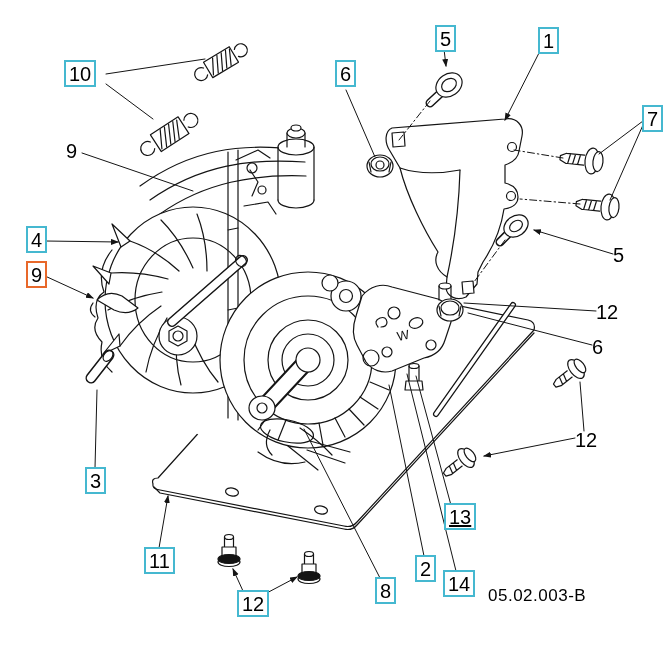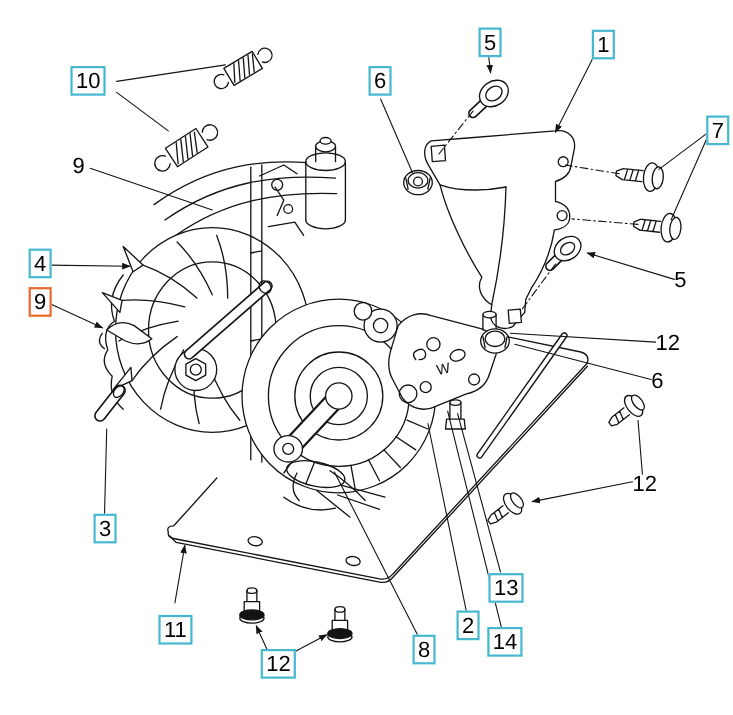--- a/index.html
+++ b/index.html
@@ -284,21 +284,22 @@
 <div class="co boxed hl" style="left:26px;top:261px;">9</div>
 <div class="co boxed" style="left:435px;top:25px;">5</div>
 <div class="co boxed" style="left:335px;top:60px;">6</div>
 <div class="co boxed" style="left:538px;top:27px;">1</div>
 <div class="co boxed" style="left:642px;top:105px;">7</div>
 <div class="co" style="left:613px;top:245px;">5</div>
 <div class="co" style="left:596px;top:302px;">12</div>
 <div class="co" style="left:592px;top:337px;">6</div>
 <div class="co" style="left:575px;top:430px;">12</div>
 <div class="co boxed" style="left:85px;top:467px;">3</div>
-<div class="co boxed" style="left:144px;top:547px;margin-top:12px;">11</div>
+<div class="co boxed" style="left:144px;top:547px;">11</div>
 <div class="co boxed" style="left:237px;top:590px;">12</div>
 <div class="co boxed" style="left:375px;top:577px;">8</div>
 <div class="co boxed" style="left:415px;top:555px;">2</div>
-<div class="co boxed" style="left:444px;top:521px;">13</div>
+<div class="co boxed" style="left:444px;top:503px;text-decoration:underline;">13</div>
 <div class="co boxed" style="left:443px;top:570px;">14</div>
 
+<div class="code" style="left:488px;top:586px;">05.02.003-B</div>
 
 </div>
 
 </body></html>

